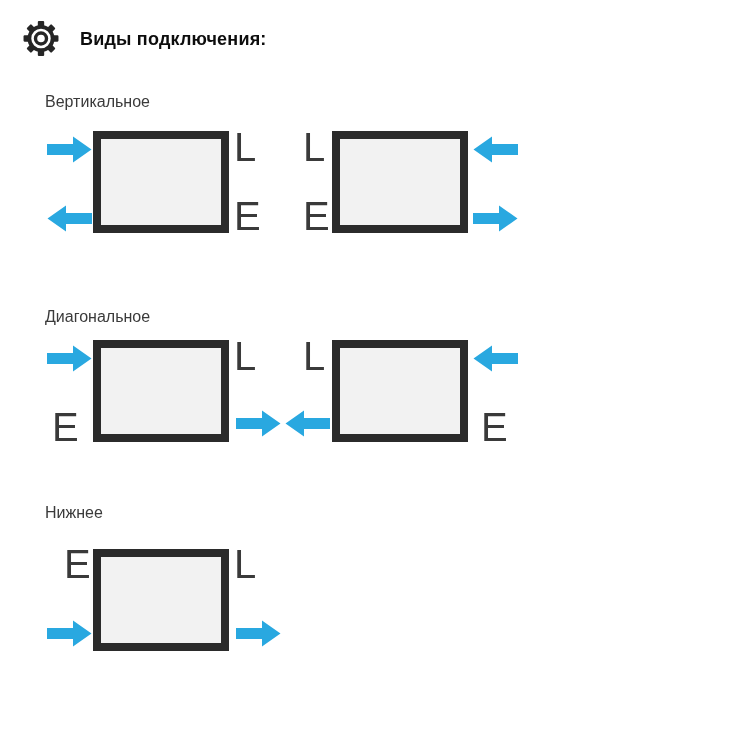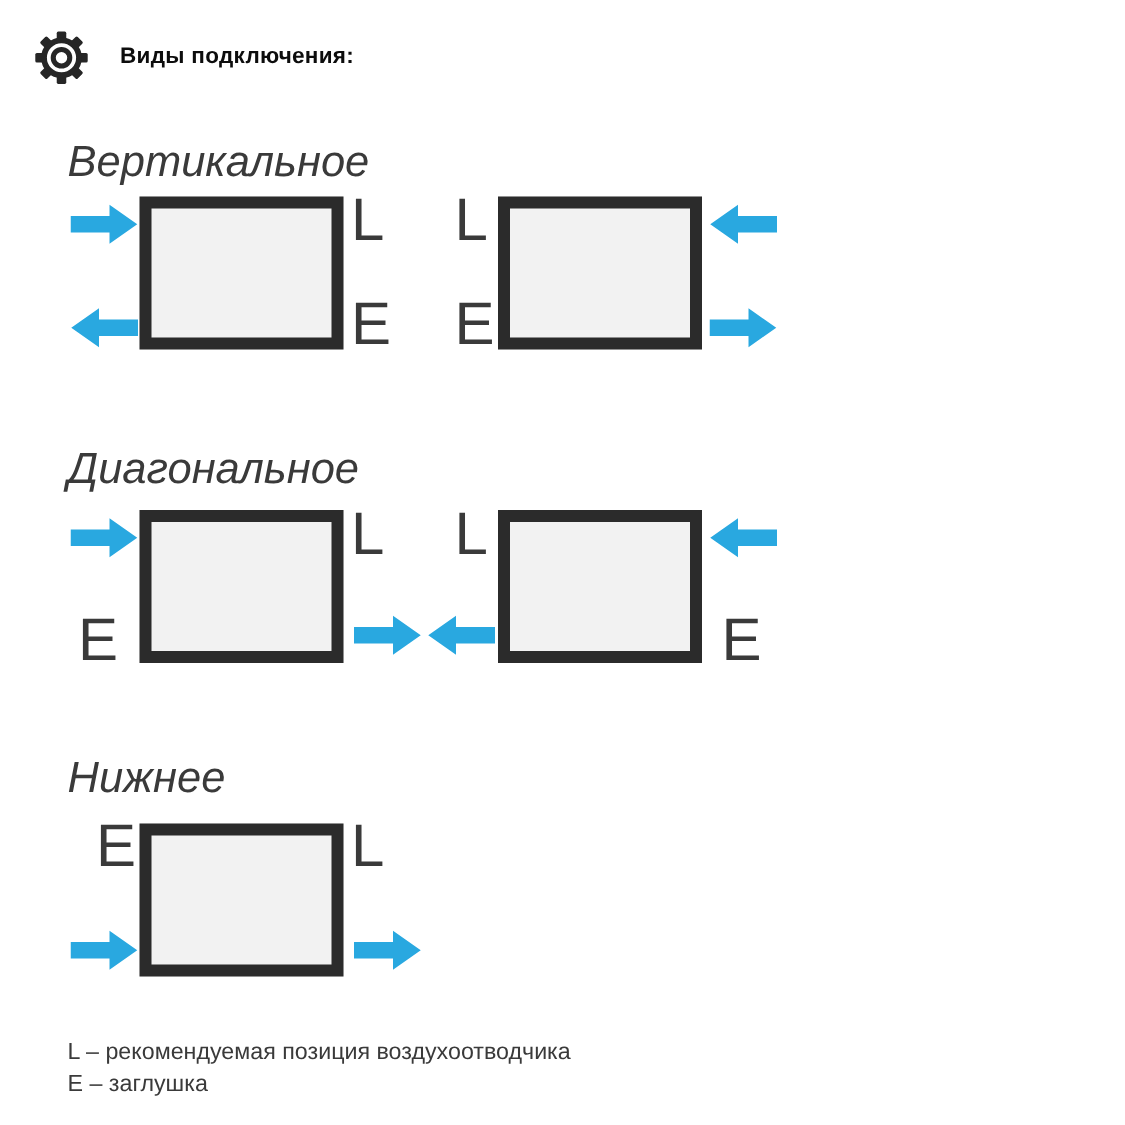--- a/index.html
+++ b/index.html
@@ -1,26 +1,26 @@
 <!DOCTYPE html>
 <html style="--accent: #29a8e0; --box-border: #2b2b2b; --box-fill: #f2f2f2; --text: #3a3a3a;"><head>
 <meta charset="utf-8">
 <style>
   html,body{margin:0;padding:0;background:#fff;}
   .page{
     position:relative;width:750px;height:750px;background:#ffffff;overflow:hidden;
     font-family:"Liberation Sans",sans-serif;
   }
   .h-title{
-    position:absolute;left:80px;top:30px;font-size:15px;font-weight:700;color:#0d0d0d;
+    position:absolute;left:80px;top:30px;font-size:18px;font-weight:700;color:#0d0d0d;
     line-height:1.1;letter-spacing:.2px;
   }
   .gear{position:absolute;left:23px;top:20px;width:36px;height:37px;color:#262626;}
   .sec-title{
-    position:absolute;font-size:29px;font-weight:400;color:var(--text,#3a3a3a);line-height:1.1;font-style:italic;
+    position:absolute;font-size:16px;font-weight:400;color:var(--text,#3a3a3a);line-height:1.1;
   }
   .box{
     position:absolute;width:136px;height:102px;box-sizing:border-box;
     border:8px solid var(--box-border,#2b2b2b);background:var(--box-fill,#f2f2f2);
   }
   .arrow{position:absolute;width:45px;height:27px;color:var(--accent,#29a8e0);}
   .arrow svg{display:block;width:100%;height:100%;}
   .arrow.flip{transform:scaleX(-1);}
   .port{
     position:absolute;font-size:40px;line-height:1;font-weight:400;color:var(--text,#3a3a3a);
@@ -77,21 +77,21 @@
     <svg viewBox="0 0 45 27">
         <polygon fill="currentColor" points="0,8 26,8 26,0.5 44.5,13.5 26,26.5 26,19 0,19"></polygon>
       </svg>
   </div>
   <div class="arrow" style="left:473px;top:205px">
     <svg viewBox="0 0 45 27">
         <polygon fill="currentColor" points="0,8 26,8 26,0.5 44.5,13.5 26,26.5 26,19 0,19"></polygon>
       </svg>
   </div>
 
-  <div class="sec-title" style="left:45px;top:298px">Диагональное</div>
+  <div class="sec-title" style="left:45px;top:308px">Диагональное</div>
 
   <div class="arrow" style="left:47px;top:345px">
     <svg viewBox="0 0 45 27">
         <polygon fill="currentColor" points="0,8 26,8 26,0.5 44.5,13.5 26,26.5 26,19 0,19"></polygon>
       </svg>
   </div>
   <div class="box" style="left:93px;top:340px"></div>
   <div class="port" style="left:234px;top:336px">L</div>
   <div class="port" style="left:52px;top:407px">E</div>
   <div class="arrow" style="left:236px;top:410px">
@@ -123,18 +123,14 @@
     <svg viewBox="0 0 45 27">
         <polygon fill="currentColor" points="0,8 26,8 26,0.5 44.5,13.5 26,26.5 26,19 0,19"></polygon>
       </svg>
   </div>
   <div class="arrow" style="left:236px;top:620px">
     <svg viewBox="0 0 45 27">
         <polygon fill="currentColor" points="0,8 26,8 26,0.5 44.5,13.5 26,26.5 26,19 0,19"></polygon>
       </svg>
   </div>
 
-  <div class="legend">
-    <div>L – рекомендуемая позиция воздухоотводчика</div>
-    <div>E – заглушка</div>
-  </div>
 
 </div>
 
 </body></html>

